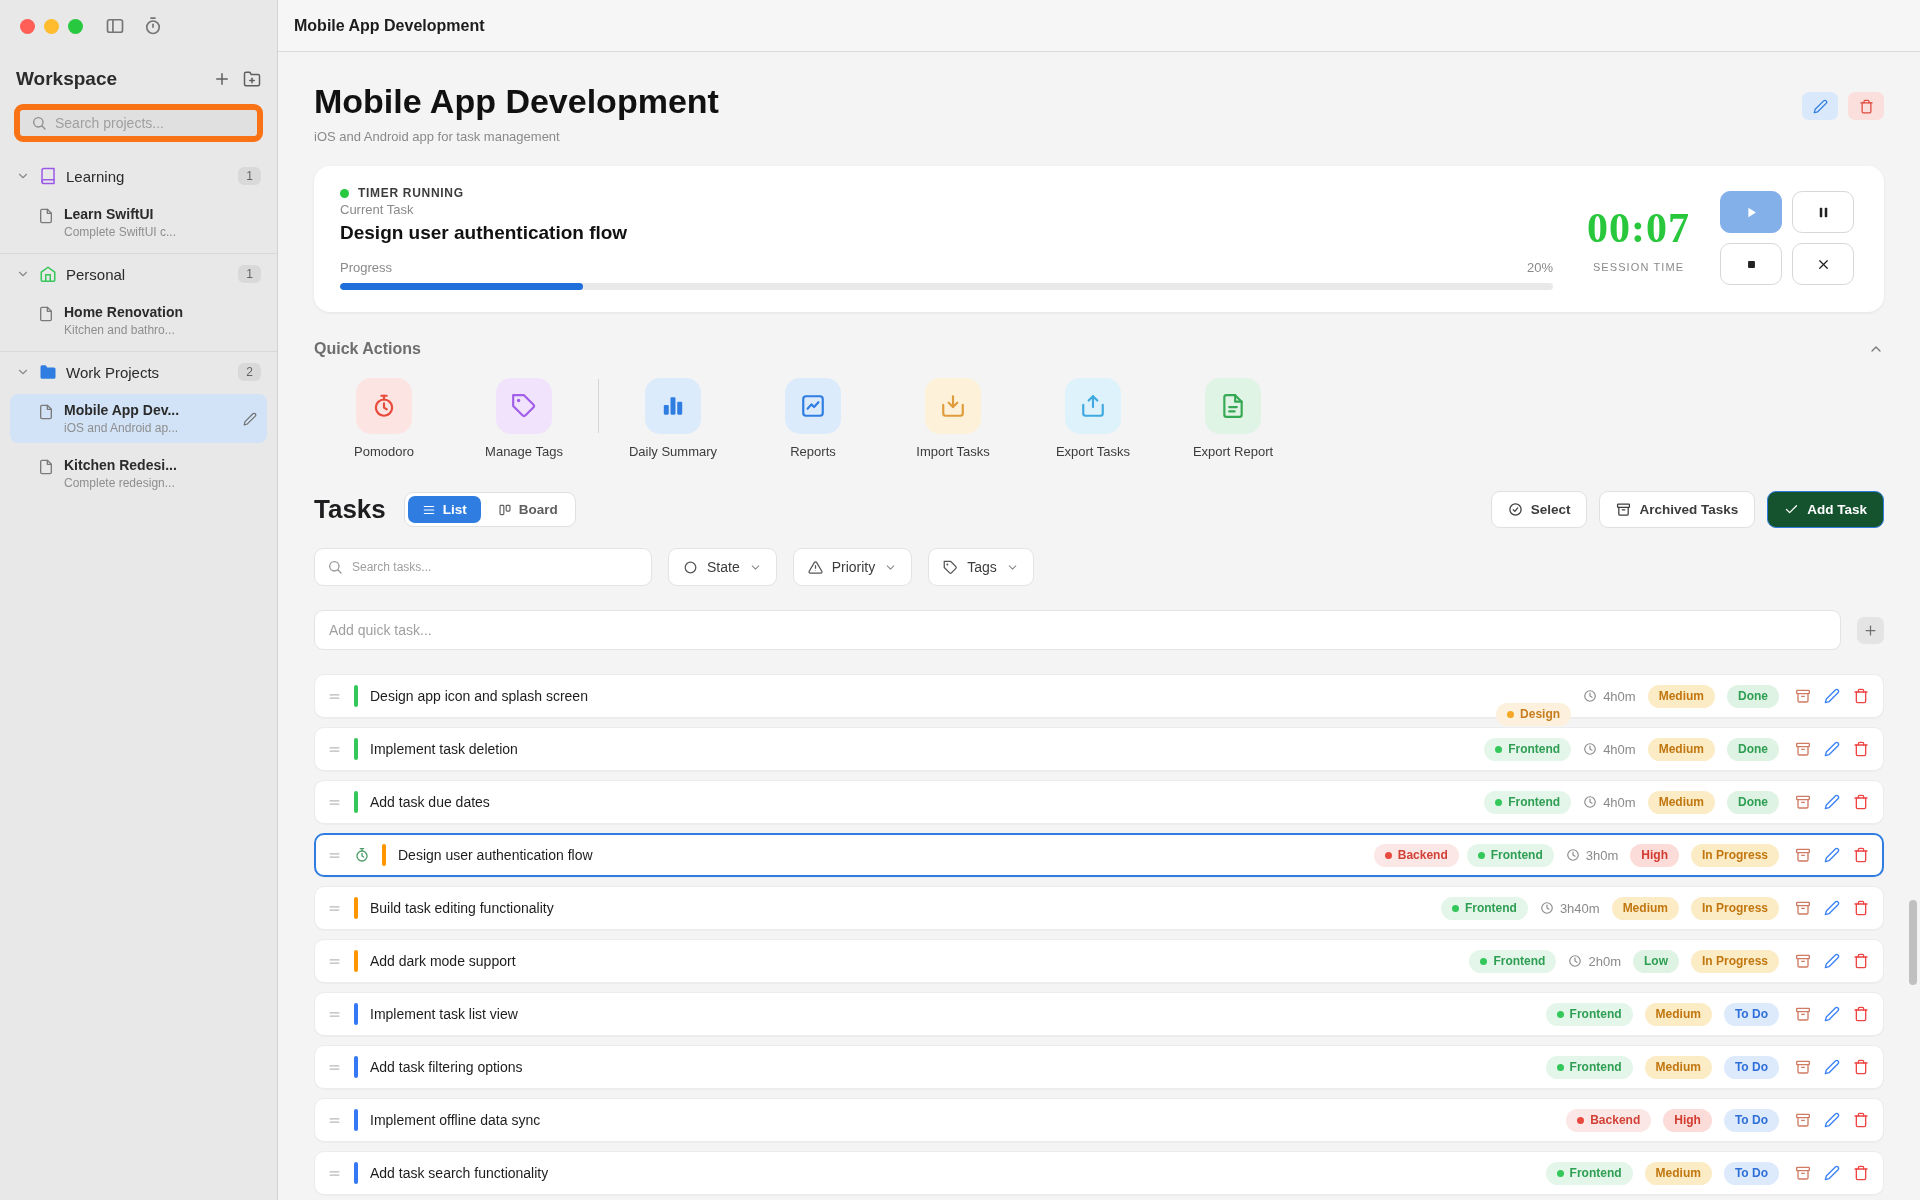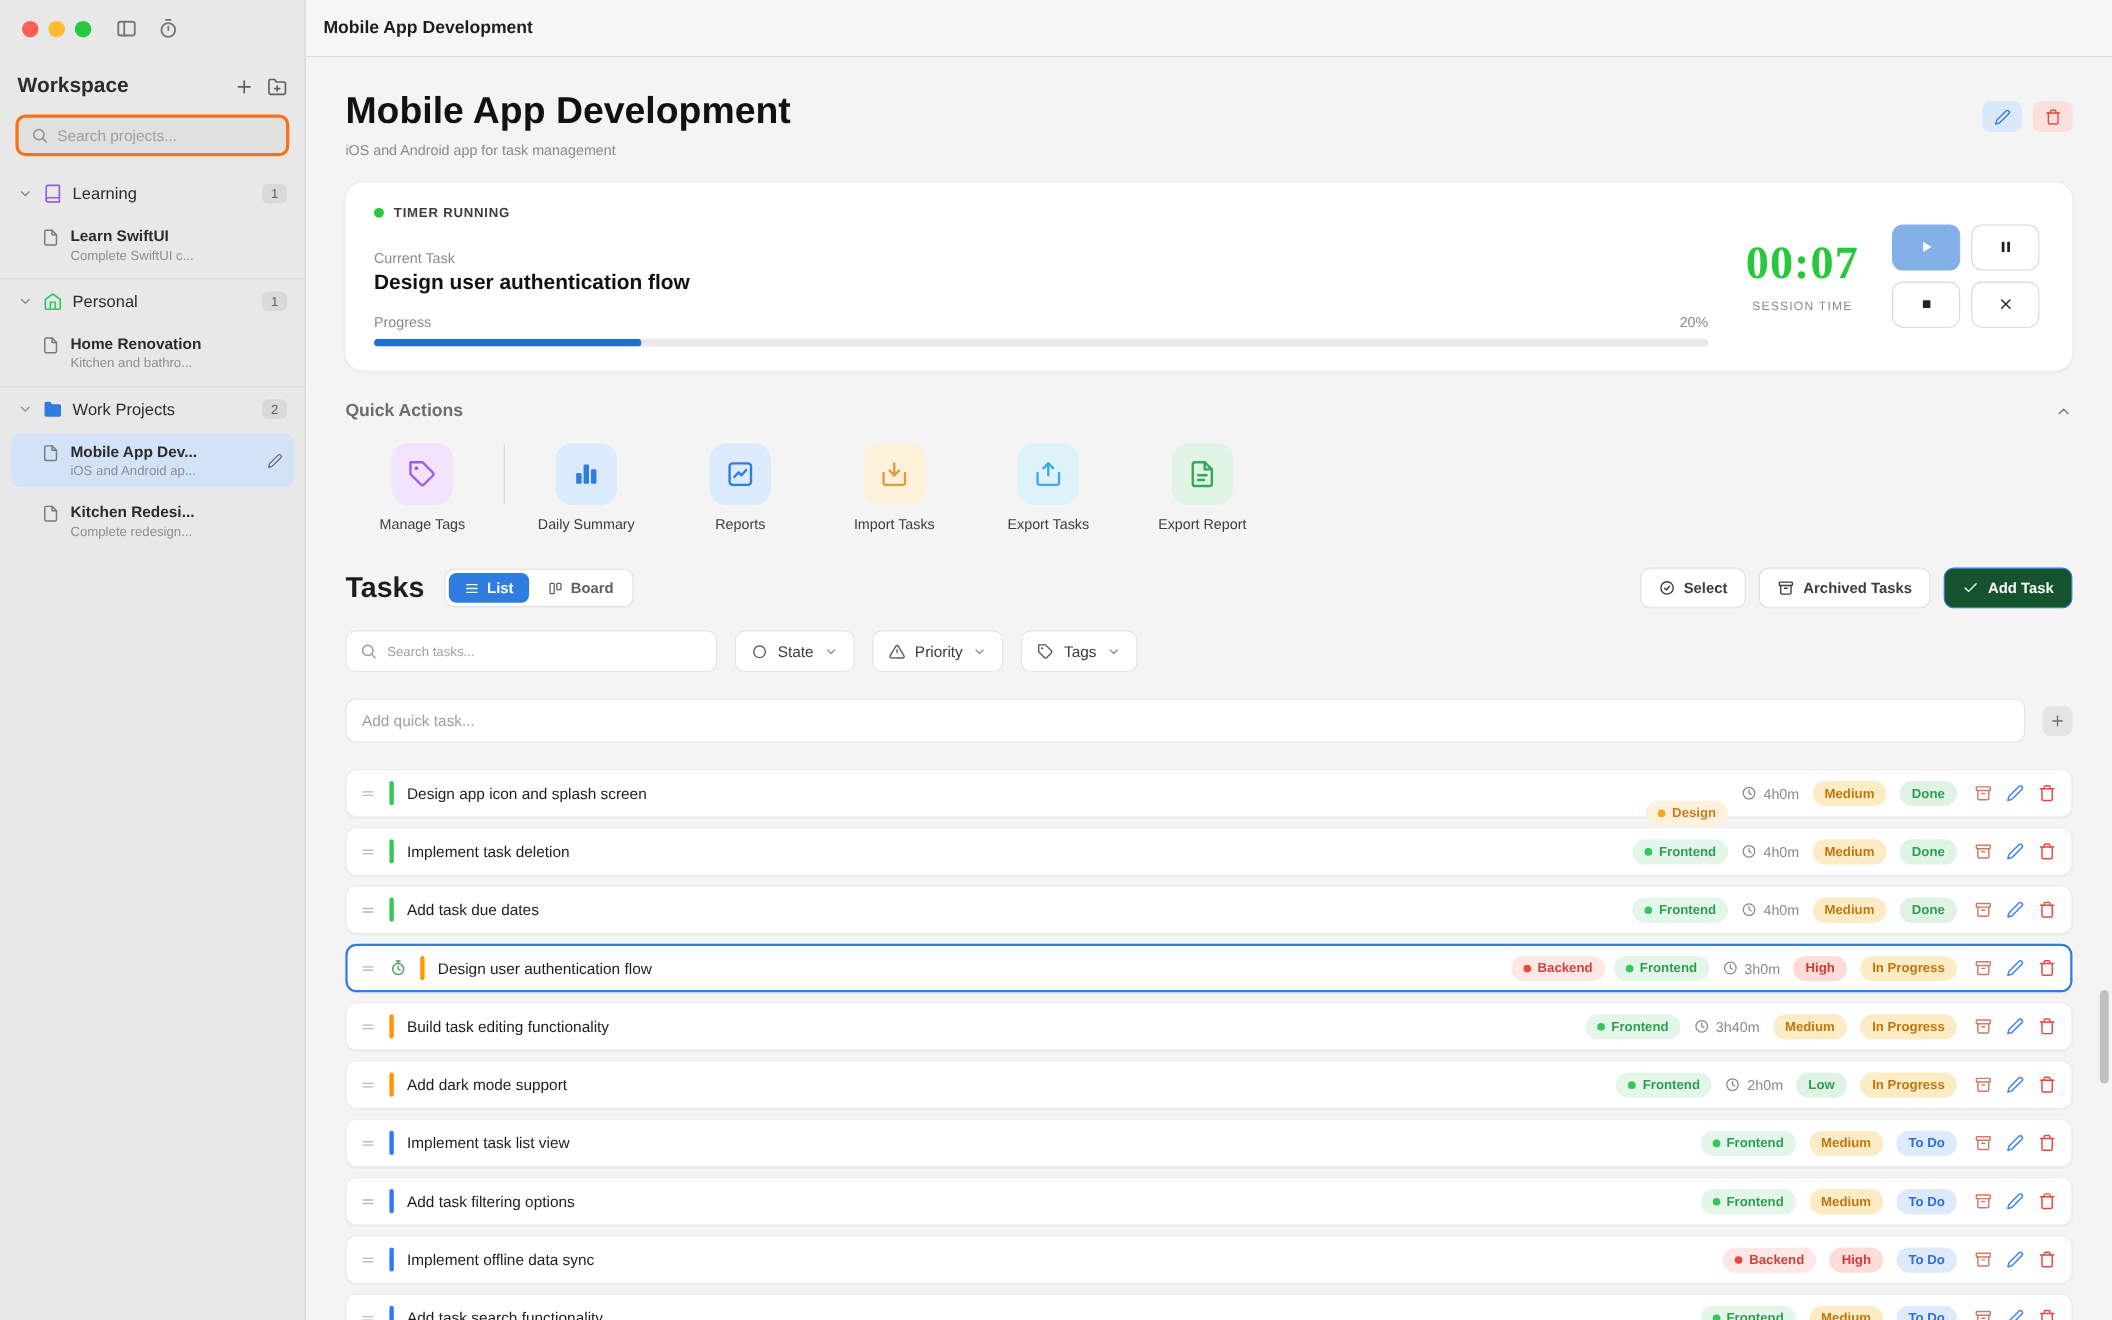--- a/index.html
+++ b/index.html
@@ -16,21 +16,21 @@
   
   .sidebar{width:278px;min-width:278px;background:#e8e8e8;border-right:1px solid #d2d2d2;display:flex;flex-direction:column}
   .sidebar-titlebar{height:52px;display:flex;align-items:center;padding:0 20px}
   .traffic{display:flex;gap:9px;margin-right:22px}
   .light{width:15px;height:15px;border-radius:50%;display:inline-block}
   .light.red{background:#ff5f57}.light.yellow{background:#febc2e}.light.green{background:#28c840}
   .tb-icon{color:#757575;margin-right:18px}
   .workspace-row{display:flex;align-items:center;padding:16px 16px 10px;gap:12px}
   .workspace-title{font-size:19px;font-weight:700;color:#2b2b2b;flex:1}
   .ws-btn{color:#5f5f5f}
-  .sidebar-search{margin:4px 14px 14px;height:38px;background:#e0e0e0;border:3px solid #f97316;border-radius:9px;display:flex;align-items:center;padding:0 11px;gap:8px;color:#8e8e8e}
+  .sidebar-search{margin:4px 14px 14px;height:38px;background:#e0e0e0;border:6px solid #f97316;border-radius:9px;display:flex;align-items:center;padding:0 11px;gap:8px;color:#8e8e8e}
   .sidebar-search input{border:none;background:transparent;outline:none;font:inherit;font-size:14px;color:#444;width:100%}
   .sidebar-search input::placeholder{color:#9f9f9f}
   .groups{flex:1;overflow:hidden}
   .group-header{display:flex;align-items:center;gap:9px;padding:11px 16px;cursor:default}
   .group-header.bordered{border-top:1px solid #d8d8d8;margin-top:4px}
   .gchev{color:#8a8a8a}
   .group-label{font-size:15px;font-weight:400;color:#2b2b2b;flex:1}
   .group-count{font-size:12px;color:#636363;background:#d9d9d9;border-radius:6px;padding:2px 8px}
   .project-row{display:flex;align-items:flex-start;gap:10px;margin:2px 10px 6px;padding:8px 10px 8px 28px;border-radius:8px}
   .project-row.selected{background:#d2e3f7}
@@ -53,21 +53,21 @@
   .hbtn{width:36px;height:28px;border-radius:7px;display:flex;align-items:center;justify-content:center}
   .hbtn.edit{background:#d9e8fb;color:#2f7de1}
   .hbtn.del{background:#fbdfdc;color:#e0493c}
 
   
   .timer-card{background:#fff;border-radius:16px;padding:20px 26px 22px;display:flex;gap:34px;box-shadow:0 1px 3px rgba(0,0,0,.07);margin-bottom:28px}
   .timer-left{flex:1;min-width:0}
   .timer-status{display:flex;align-items:center;gap:9px}
   .status-dot{width:9px;height:9px;border-radius:50%;background:#28c840}
   .status-text{font-size:12px;font-weight:700;letter-spacing:.7px;color:#3c3c3c}
-  .current-task-label{font-size:13px;color:#8a8a8a;margin-top:27px}
+  .current-task-label{font-size:13px;color:#8a8a8a;margin-top:2px}
   .current-task-name{font-size:19px;font-weight:600;color:#111;margin-top:5px}
   .progress-row{display:flex;justify-content:space-between;margin-top:16px;font-size:13px;color:#8a8a8a}
   .progress-track{height:7px;border-radius:4px;background:#e9e9e9;margin-top:8px;overflow:hidden}
   .progress-fill{height:100%;border-radius:4px}
   .timer-right{display:flex;align-items:center;gap:30px;padding-right:4px}
   .session{display:flex;flex-direction:column;align-items:center}
   .session-time{font-family:"DejaVu Sans Mono",monospace;font-size:42px;font-weight:700;letter-spacing:1px}
   .session-label{font-size:11px;letter-spacing:1.1px;color:#8a8a8a;margin-top:9px}
   .timer-btns{display:grid;grid-template-columns:repeat(2,62px);grid-auto-rows:42px;gap:10px}
   .tbtn{border-radius:10px;display:flex;align-items:center;justify-content:center;border:1px solid #d8d8d8;background:#fff;color:#222}
@@ -376,20 +376,33 @@
         <div class="qa-header">
           <span class="qa-title">Quick Actions</span>
           <span class="qa-collapse i16" data-icon="chevron-up">
               <svg viewBox="0 0 24 24" fill="none" stroke="currentColor" stroke-width="2" stroke-linecap="round" stroke-linejoin="round">
                 <polyline points="6 15 12 9 18 15"></polyline>
               </svg>
             </span>
         </div>
         <div class="qa-items">
             <div class="qa-item">
+    <span class="qa-tile" style="background: rgb(251, 228, 225); color: rgb(232, 75, 60);">
+      <span class="i26" data-icon="stopwatch">
+                  <svg viewBox="0 0 24 24" fill="none" stroke="currentColor" stroke-width="2" stroke-linecap="round" stroke-linejoin="round">
+                    <circle cx="12" cy="13.5" r="7.5"></circle>
+                    <path d="M12 9.5v4l2.5 1.5"></path>
+                    <path d="M9.5 2.5h5"></path>
+                    <path d="M12 2.5V6"></path>
+                  </svg>
+                </span>
+    </span>
+    <span class="qa-label">Pomodoro</span>
+  </div>
+            <div class="qa-item">
     <span class="qa-tile" style="background: rgb(240, 227, 251); color: rgb(161, 94, 232);">
       <span class="i26" data-icon="tag">
                   <svg viewBox="0 0 24 24" fill="none" stroke="currentColor" stroke-width="2" stroke-linecap="round" stroke-linejoin="round">
                     <path d="M20.6 13.4l-7.2 7.2a2 2 0 0 1-2.8 0L2 12V2h10l8.6 8.6a2 2 0 0 1 0 2.8z"></path>
                     <circle cx="7" cy="7" r="1.6" fill="currentColor" stroke="none"></circle>
                   </svg>
                 </span>
     </span>
     <span class="qa-label">Manage Tags</span>
   </div>

